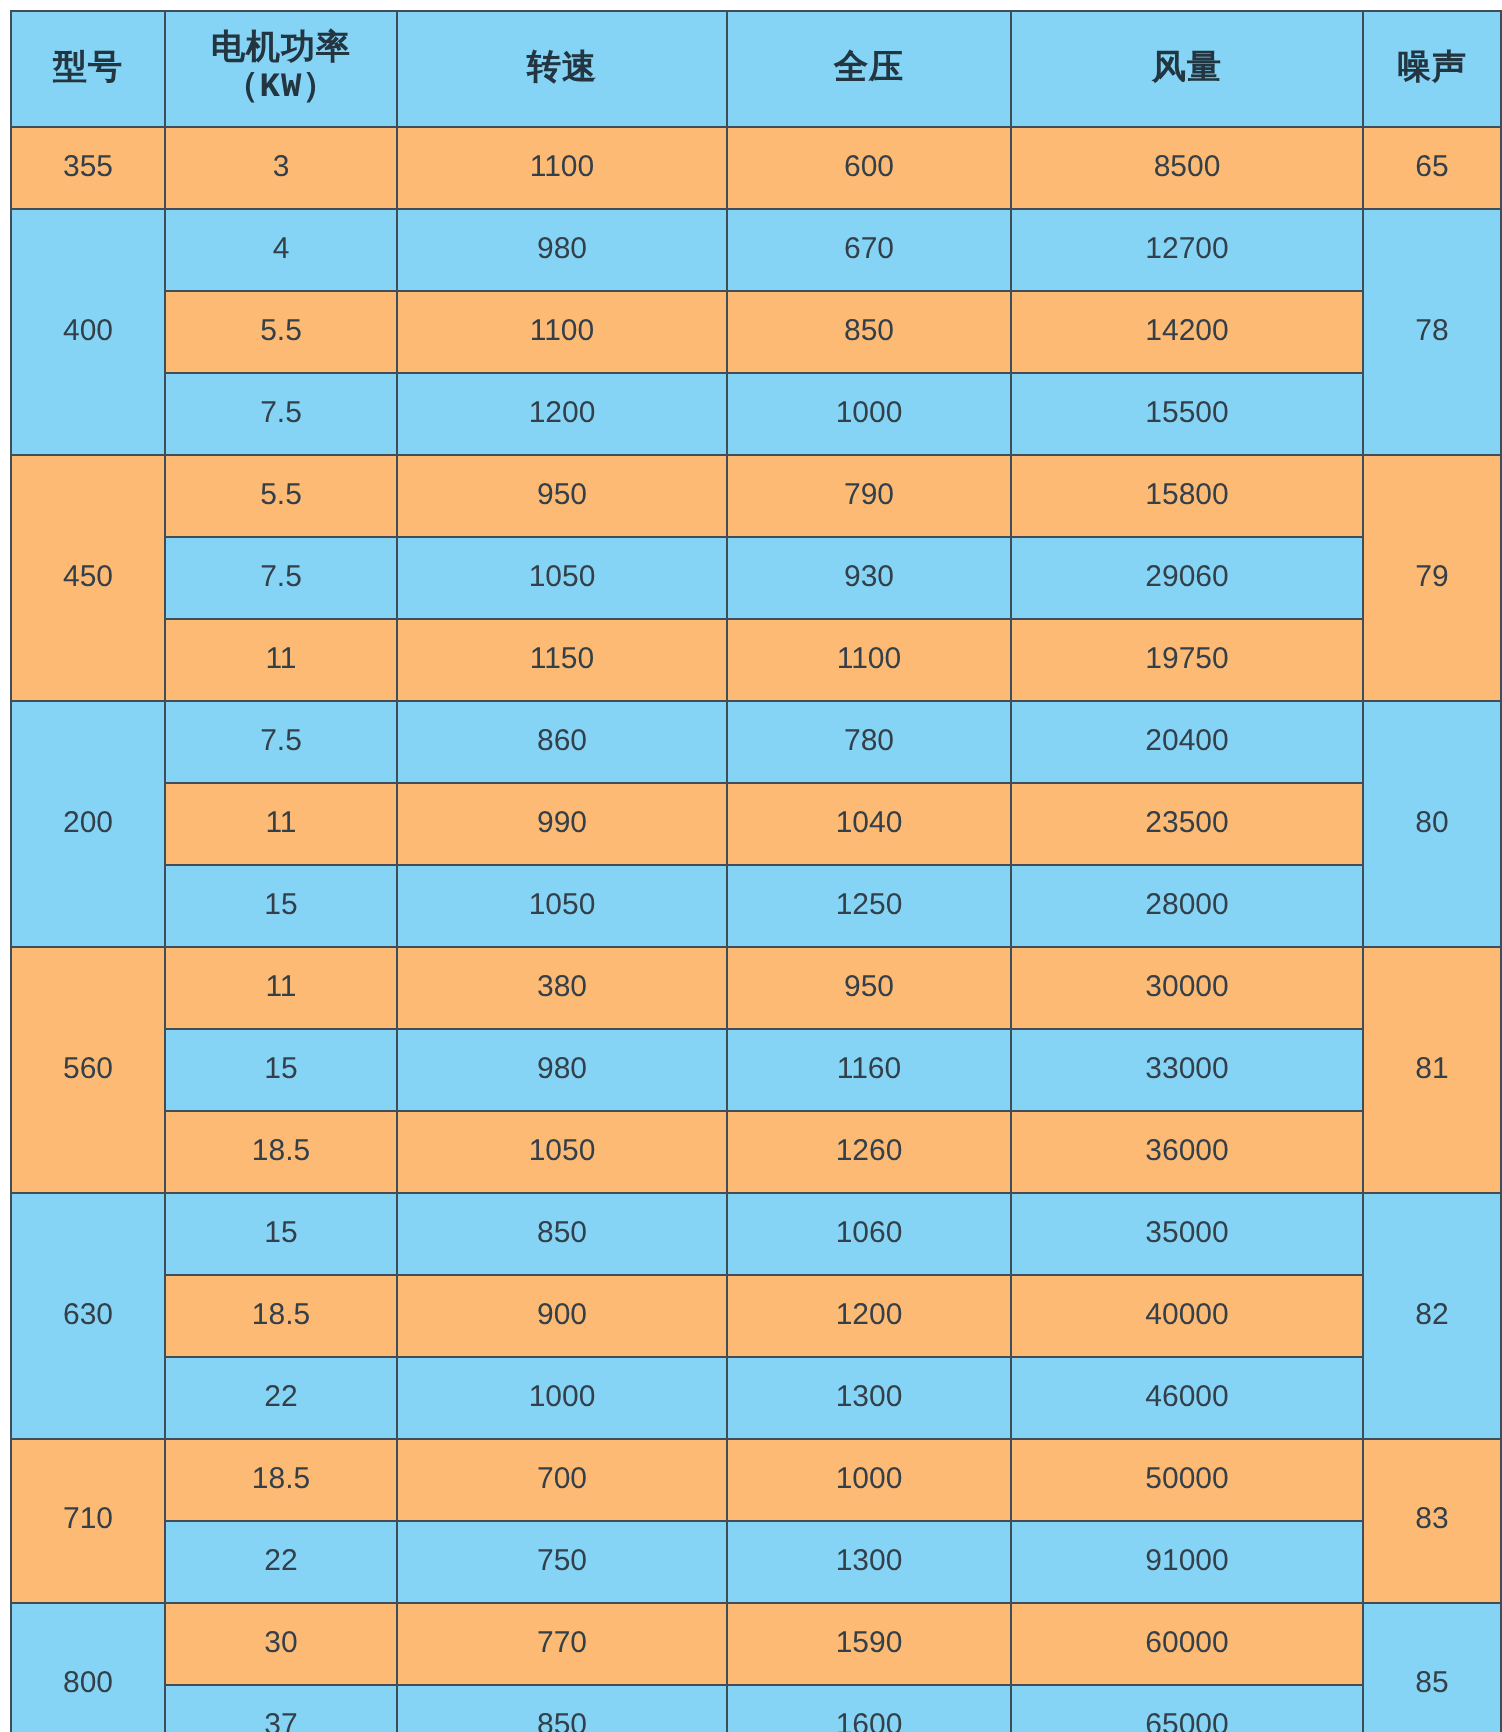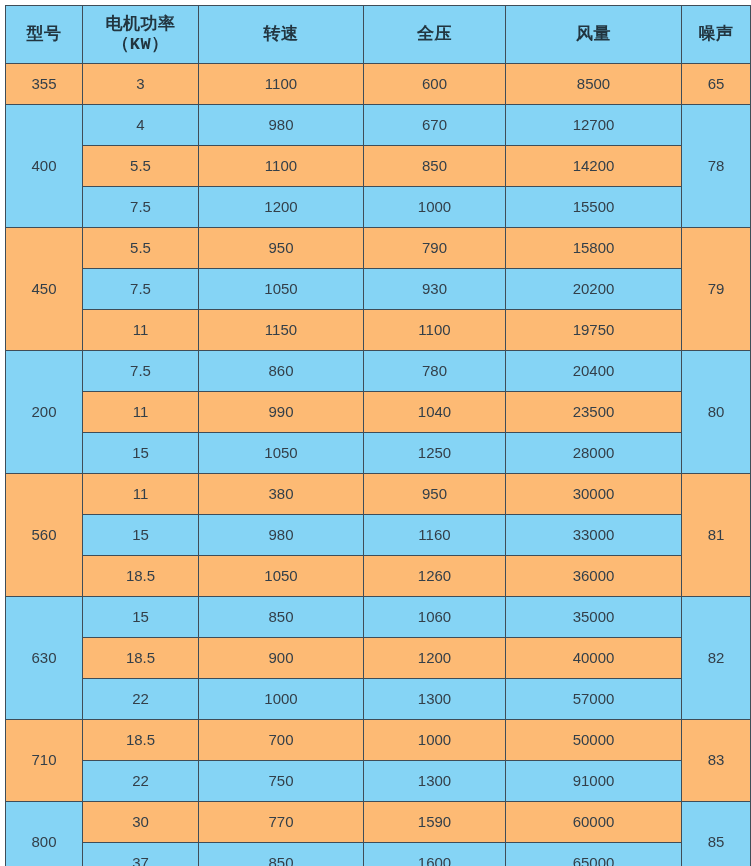--- a/index.html
+++ b/index.html
@@ -160,21 +160,21 @@
           <td class="fill-white">5.5</td>
           <td class="fill-white">950</td>
           <td class="fill-white">790</td>
           <td class="fill-white">15800</td>
           <td class="noise fill-white" rowspan="3">79</td>
         </tr>
         <tr>
           <td class="fill-blue">7.5</td>
           <td class="fill-blue">1050</td>
           <td class="fill-blue">930</td>
-          <td class="fill-blue">20200</td>
+          <td class="fill-blue">29060</td>
         </tr>
         <tr>
           <td class="fill-white">11</td>
           <td class="fill-white">1150</td>
           <td class="fill-white">1100</td>
           <td class="fill-white">19750</td>
         </tr>
         <tr>
           <td class="model fill-blue" rowspan="3">200</td>
           <td class="fill-blue">7.5</td>
@@ -226,21 +226,21 @@
         <tr>
           <td class="fill-white">18.5</td>
           <td class="fill-white">900</td>
           <td class="fill-white">1200</td>
           <td class="fill-white">40000</td>
         </tr>
         <tr>
           <td class="fill-blue">22</td>
           <td class="fill-blue">1000</td>
           <td class="fill-blue">1300</td>
-          <td class="fill-blue">57000</td>
+          <td class="fill-blue">46000</td>
         </tr>
         <tr>
           <td class="model fill-white" rowspan="2">710</td>
           <td class="fill-white">18.5</td>
           <td class="fill-white">700</td>
           <td class="fill-white">1000</td>
           <td class="fill-white">50000</td>
           <td class="noise fill-white" rowspan="2">83</td>
         </tr>
         <tr>

